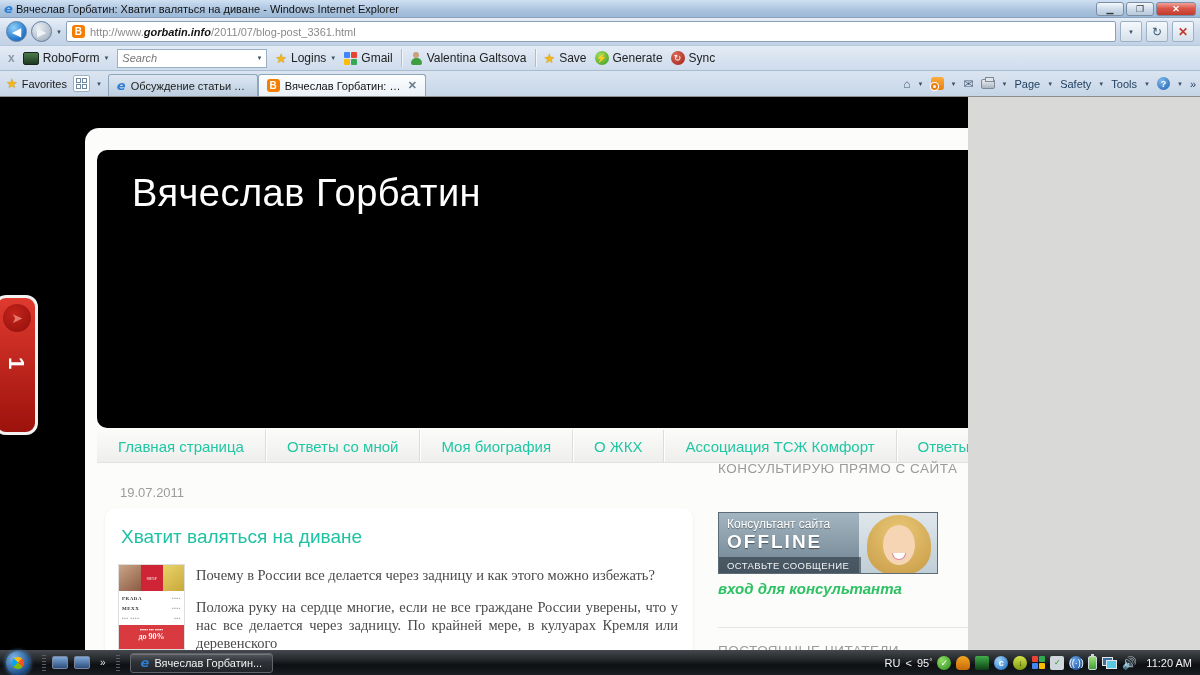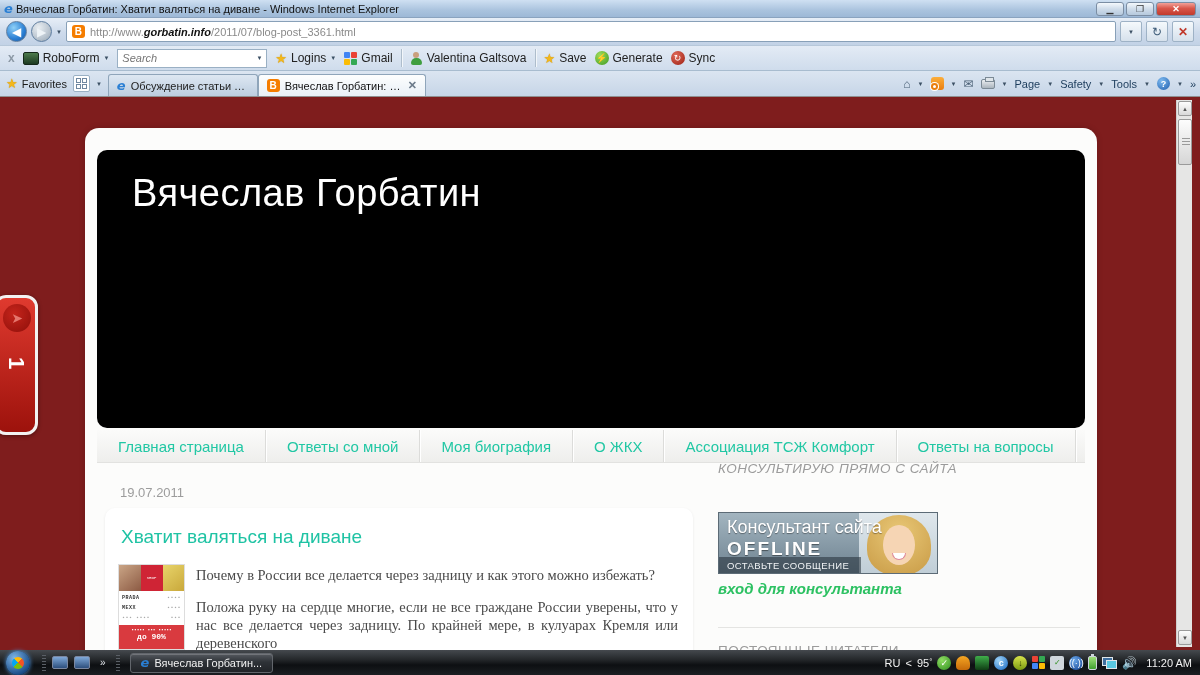--- a/index.html
+++ b/index.html
@@ -71,54 +71,54 @@
   .blogger-b { width:13px; height:13px; border-radius:3px; background:#f57d00; color:#fff; font-weight:bold; font-size:10px; display:flex; align-items:center; justify-content:center; }
   .cmd-bar { margin-left:auto; display:flex; align-items:center; height:100%; gap:7px; padding-right:4px; font-size:11px; color:#1c3c5c; }
   .cmd-ico { font-size:12px; color:#4a6076; }
   .rss { width:13px; height:13px; border-radius:3px; background:linear-gradient(#fcae3b,#e97e10); position:relative; }
   .rss::after { content:""; position:absolute; left:2px; bottom:2px; width:3px; height:3px; border-radius:50%; background:#fff; box-shadow:0 0 0 2px #e97e10, 0 0 0 3px #fff; }
   .printer { width:14px; height:10px; background:linear-gradient(#eceff2,#aab4bd); border:1px solid #7c8a96; border-radius:2px; position:relative; }
   .printer::before{ content:""; position:absolute; left:3px; top:-3px; width:7px; height:3px; background:#dfe5ea; border:1px solid #7c8a96; }
   .help-ico { width:13px; height:13px; border-radius:50%; background:radial-gradient(circle at 35% 30%,#7db9ef,#1f5fae); color:#fff; font-size:9px; font-weight:bold; display:flex; align-items:center; justify-content:center; }
 
   
-  .viewport { position:absolute; left:0; top:97px; width:1200px; height:553px; background:#7f1d1d; overflow:hidden; }
+  .viewport { position:absolute; left:0; top:97px; width:968px; height:553px; background:#000000; overflow:hidden; }
   .page-shell { position:absolute; left:85px; top:31px; width:1012px; height:540px;
     background:#fcfcfb; border-radius:14px 14px 0 0; box-shadow:0 0 6px rgba(0,0,0,.18); }
   .site-header { position:absolute; left:12px; top:22px; width:988px; height:278px; background:#000; border-radius:10px; }
   .site-title { position:absolute; left:35px; top:22px; color:#fff; font-size:38px; letter-spacing:.5px; }
   .site-subtitle { position:absolute; left:37px; top:80px; color:#fff; font-size:17px; }
   .site-nav { position:absolute; left:12px; top:302px; width:988px; height:33px; display:flex;
     background:linear-gradient(#fbfbfa,#eeeeec); border-bottom:1px solid #e2e2e0; }
   .nav-item { display:flex; align-items:center; padding:0 21px; color:#21c7a4; font-size:15px;
     border-right:1px solid #dcdcda; box-shadow:1px 0 0 #ffffff; white-space:nowrap; }
 
   .post-date { position:absolute; left:120px; top:388px; color:#9c9c9c; font-size:13px; }
   .post-card { position:absolute; left:105px; top:411px; width:588px; height:160px; background:#fff;
     border-radius:10px; box-shadow:0 1px 3px rgba(0,0,0,.08); }
   .post-title { position:absolute; left:16px; top:18px; color:#1fc3a4; font-size:19px; }
-  .ad-banner { position:absolute; left:13px; top:56px; width:67px; height:86px; border:1px solid #ddd; background:#fff; font-family:Liberation Mono, monospace; }
+  .ad-banner { position:absolute; left:13px; top:56px; width:67px; height:86px; border:1px solid #ddd; background:#fff; font-family:Liberation Serif, serif; }
   .ad-top { height:26px; display:flex; }
   .ad-ph1 { flex:1; background:linear-gradient(140deg,#caa586,#8c5a43); }
   .ad-logo { width:22px; background:#cf2435; color:#fff; font-size:4px; display:flex; align-items:center; justify-content:center; text-align:center; }
   .ad-ph2 { flex:1; background:linear-gradient(140deg,#e8d46a,#c9a83b); }
   .ad-mid { height:34px; padding:2px 3px; display:flex; flex-direction:column; justify-content:space-around; }
   .ad-brand { font-size:5px; font-weight:bold; color:#333; letter-spacing:.5px; display:flex; justify-content:space-between; }
   .ad-dim { color:#aaa; font-weight:normal; }
   .ad-bottom { height:24px; background:#d93a3f; color:#fff; text-align:center; padding-top:2px; }
   .ad-small { font-size:4.5px; line-height:5px; }
   .ad-disc { font-size:8px; font-weight:bold; }
   .post-body { position:absolute; left:91px; top:58px; width:482px; font-family:"Liberation Serif", serif; font-size:14.5px; color:#4a4a4a; line-height:1.25; }
   .post-body p + p { margin-top:14px; text-align:justify; }
 
   .sb-heading { position:absolute; color:#9b9b9b; font-size:13.5px; letter-spacing:.5px; }
   .consult-widget { position:absolute; left:718px; top:415px; width:220px; height:62px;
     border:1px solid #5c6b76; background:linear-gradient(#a3b5c0,#6e8290); overflow:hidden; }
   .cw-text { position:absolute; left:8px; top:4px; }
-  .cw-line1 { color:#fff; font-size:18px; text-shadow:0 1px 1px rgba(0,0,0,.4); }
+  .cw-line1 { color:#fff; font-size:12px; text-shadow:0 1px 1px rgba(0,0,0,.4); }
   .cw-line2 { color:#fff; font-size:19px; font-weight:bold; letter-spacing:2px; text-shadow:0 1px 1px rgba(0,0,0,.45); }
   .cw-strip { position:absolute; left:0; bottom:0; width:142px; height:16px; background:rgba(35,46,54,.55);
     color:#f0f3f5; font-size:9.5px; display:flex; align-items:center; padding-left:8px; letter-spacing:.4px; }
   .cw-photo { position:absolute; right:0; top:0; width:78px; height:62px; background:linear-gradient(#dfe7ec,#bfcdd6); }
   .cw-hair { position:absolute; right:6px; top:2px; width:64px; height:60px; border-radius:50% 50% 42% 42%; background:radial-gradient(circle at 50% 30%,#e9c877,#c89a45); }
   .cw-face { position:absolute; right:22px; top:12px; width:32px; height:40px; border-radius:50%; background:#f6d5b4; }
   .cw-smile { position:absolute; right:31px; top:40px; width:14px; height:7px; border-radius:0 0 14px 14px; background:#fff; border:1px solid #d89; border-top:none; }
   .consult-login { position:absolute; left:718px; top:483px; color:#2cc162; font-size:15px; font-weight:bold; font-style:italic; }
   .sb-rule { position:absolute; left:718px; top:530px; width:362px; height:1px; background:#e4e4e2; }
 
@@ -331,21 +331,21 @@
         <div class="ad-small">▪▪▪▪▪ ▪▪▪ ▪▪▪▪▪</div>
         <div class="ad-disc">до 90%</div>
       </div>
     </div>
     <div class="post-body">
       <p>Почему в России все делается через задницу и как этого можно избежать?</p>
       <p>Положа руку на сердце многие, если не все граждане России уверены, что у нас все делается через задницу. По крайней мере, в кулуарах Кремля или деревенского</p>
     </div>
   </div>
 
-  <div class="sb-heading" style="left:718px; top:364px;font-style:italic;">КОНСУЛЬТИРУЮ ПРЯМО С САЙТА</div>
+  <div class="sb-heading" style="left:718px; top:364px;">КОНСУЛЬТИРУЮ ПРЯМО С САЙТА</div>
   <div class="consult-widget">
     <div class="cw-photo">
       <div class="cw-hair"></div>
         <div class="cw-face"></div>
         <div class="cw-smile"></div>
     </div>
     <div class="cw-text">
       <div class="cw-line1">Консультант сайта</div>
       <div class="cw-line2">OFFLINE</div>
     </div>

